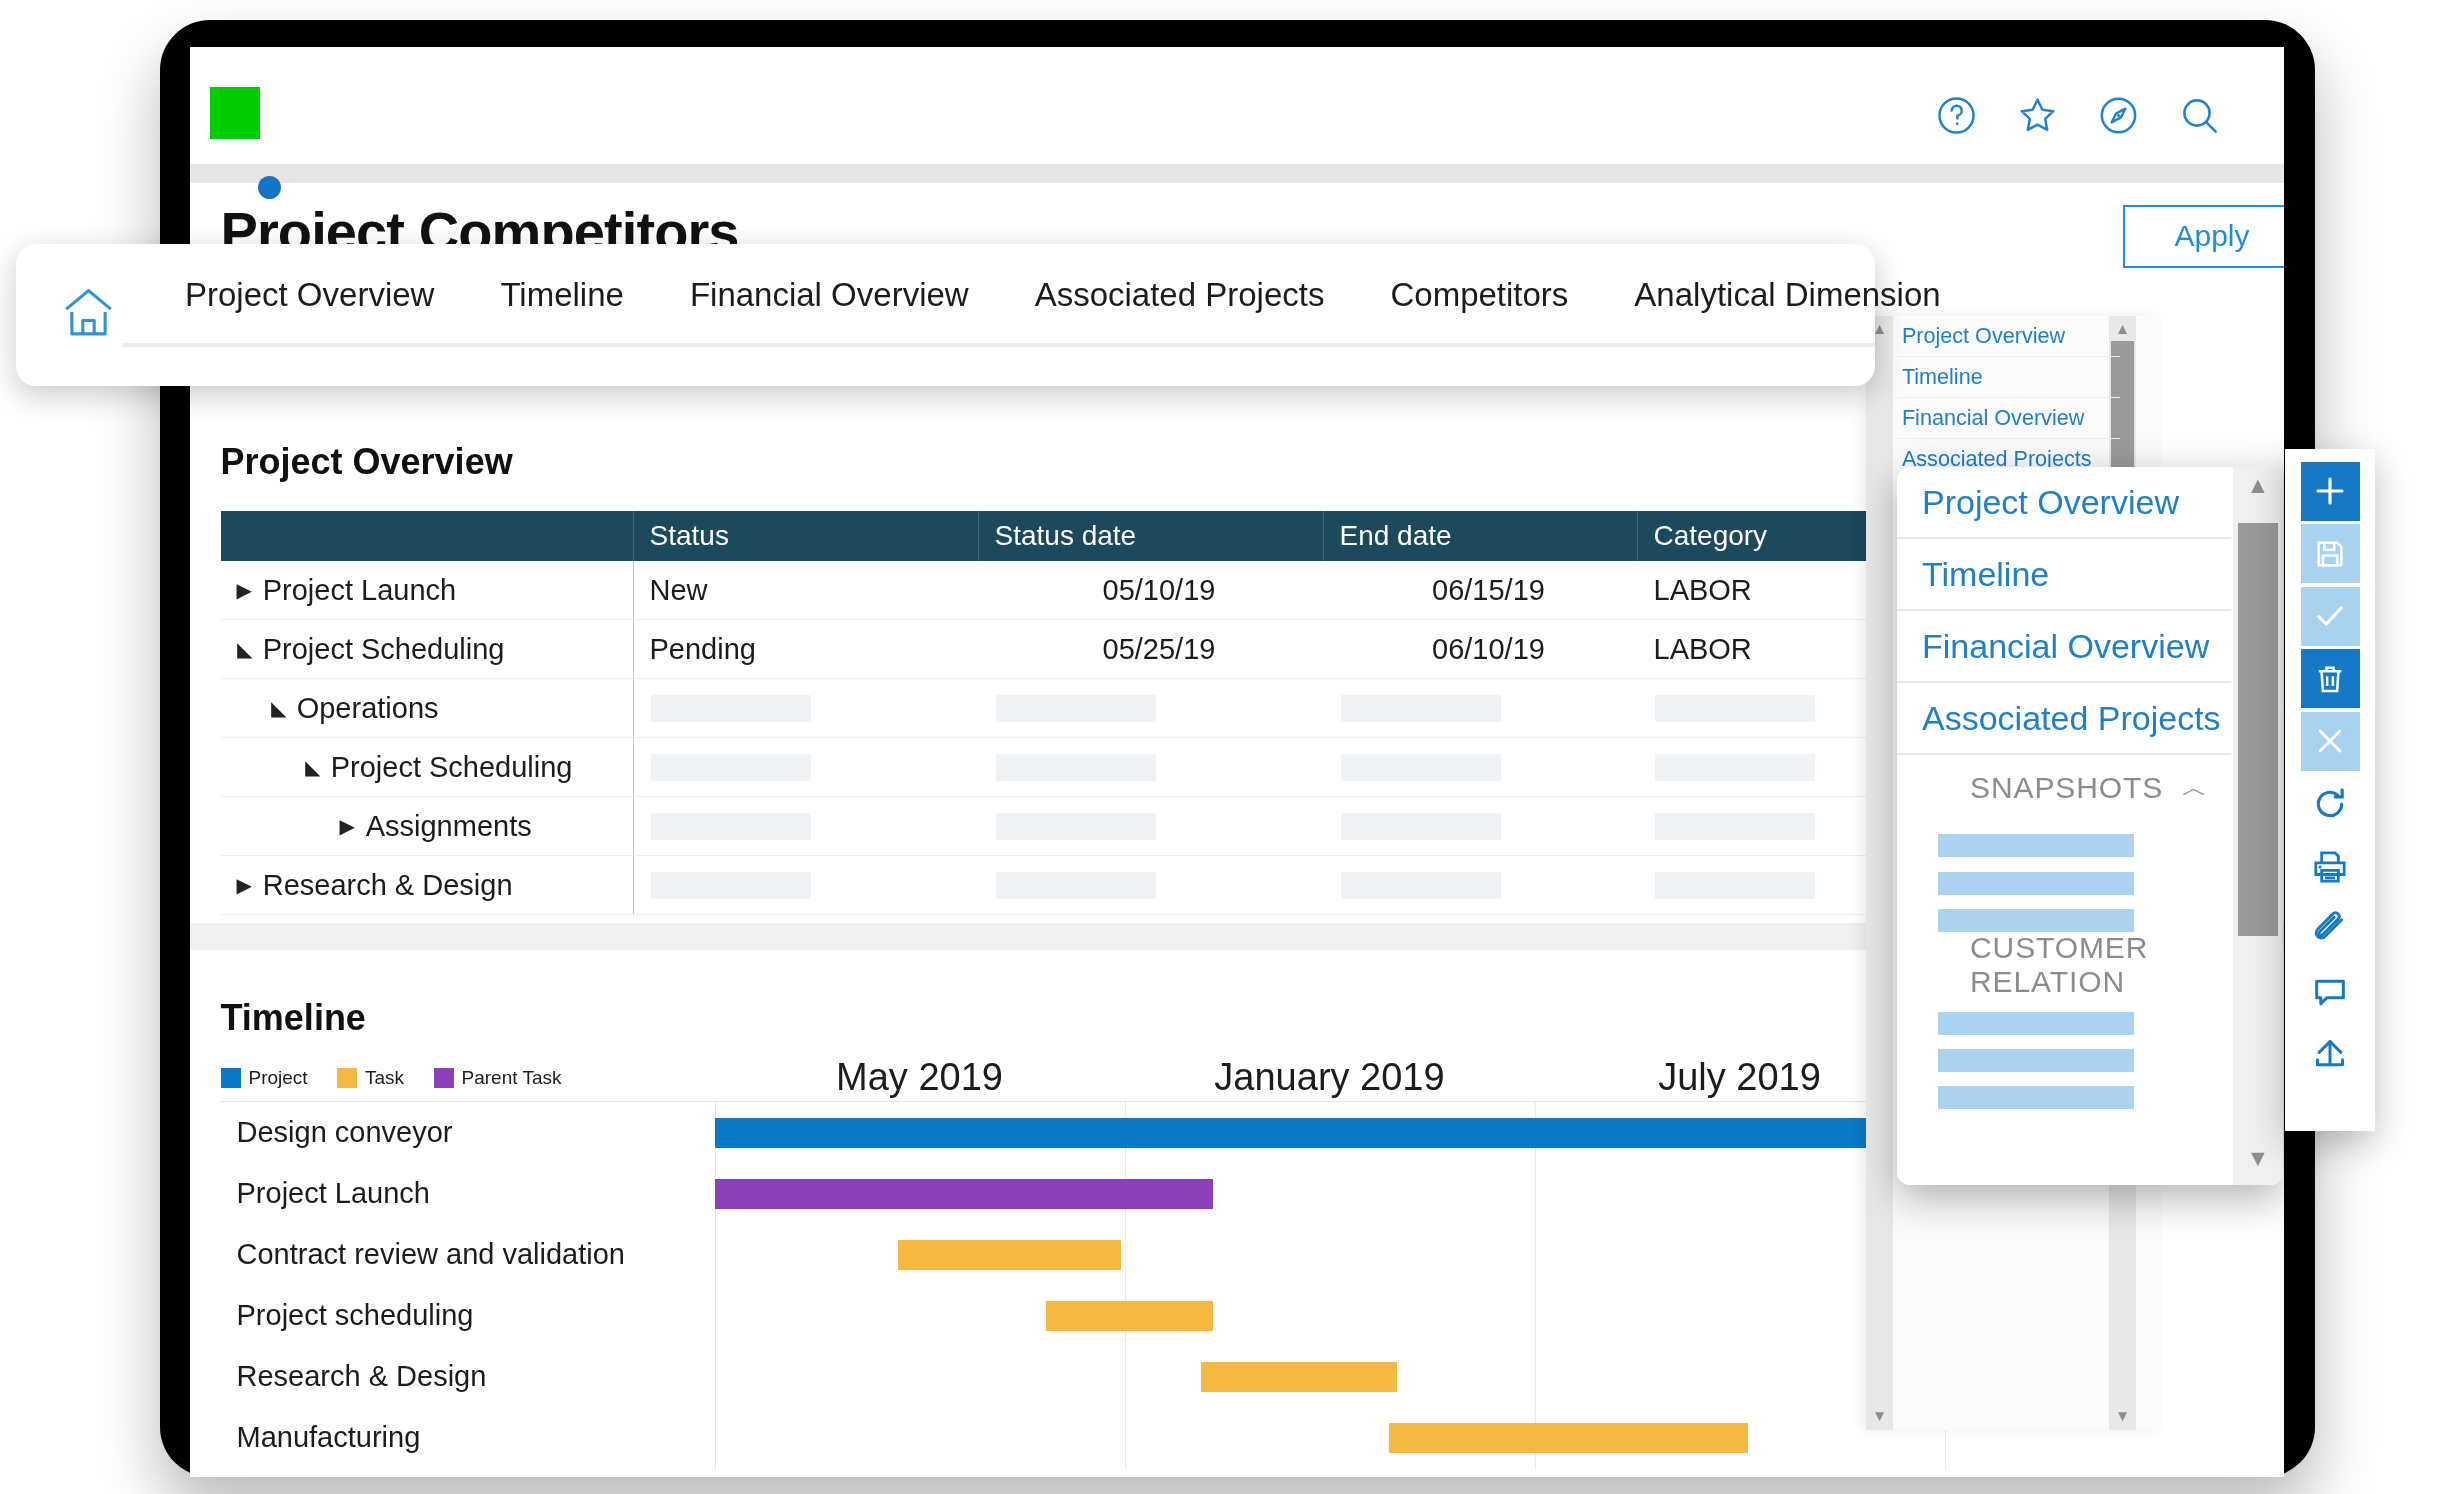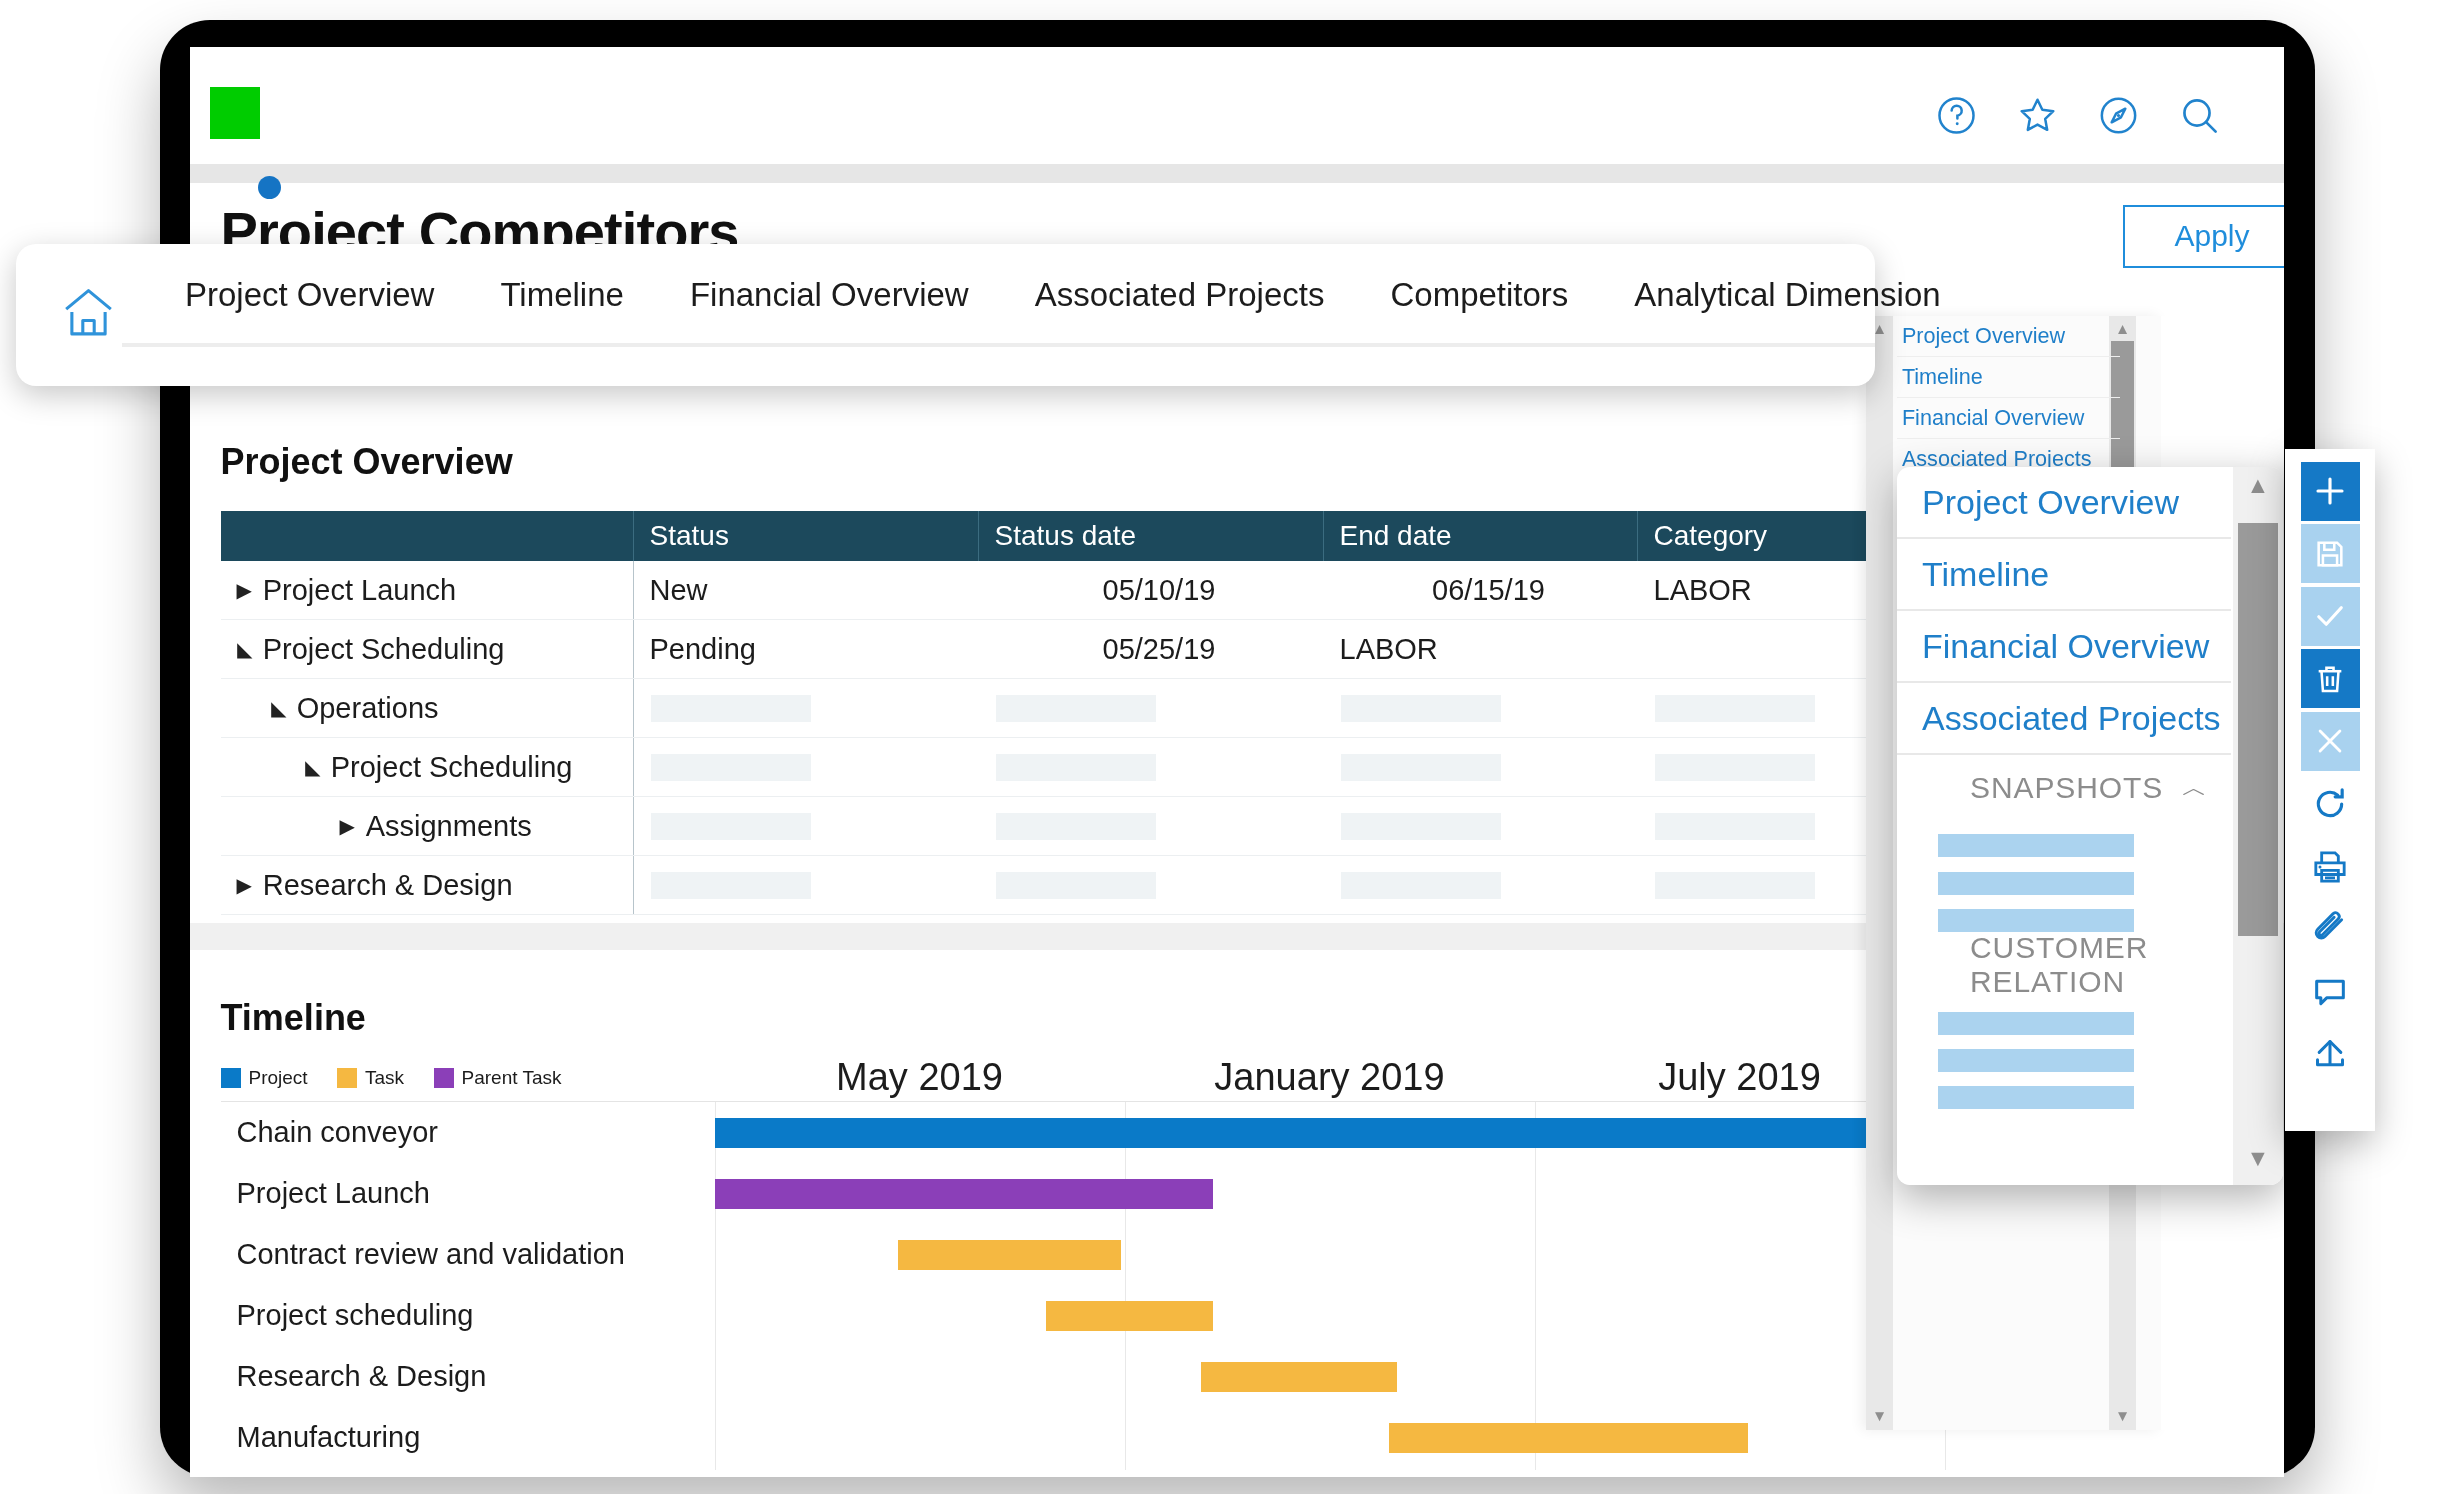--- a/index.html
+++ b/index.html
@@ -349,20 +349,21 @@
               <div class="c3" style="justify-content: center;">06/15/19</div>
               <div class="c4">LABOR</div>
             </div>
             <div class="po-row">
               <div class="c0" style="padding-left: 16px;">
                 <span class="tri" style="transform: scaleX(-1); display: inline-block;">◢</span>
                 <span class="lbl">Project Scheduling</span>
               </div>
               <div class="c1">Pending</div>
               <div class="c2" style="justify-content: center;">05/25/19</div>
+              <div class="c3" style="justify-content: center;">06/10/19</div>
               <div class="c4">LABOR</div>
             </div>
             <div class="po-row">
               <div class="c0" style="padding-left: 50px;">
                 <span class="tri" style="transform: scaleX(-1); display: inline-block;">◢</span>
                 <span class="lbl">Operations</span>
               </div>
               <div class="c1">
                 <div class="ph"></div>
               </div>
@@ -465,21 +466,21 @@
           <div class="tl-mo">January 2019</div>
           <div class="tl-mo">July 2019</div>
         </div>
       <div class="tl-grid" id="tl-grid">
           <div class="tl-vline" style="left: 494px;"></div>
           <div class="tl-vline" style="left: 904px;"></div>
           <div class="tl-vline" style="left: 1314px;"></div>
           <div class="tl-vline" style="left: 1724px;"></div>
           <div class="tl-rows">
             <div class="tl-row">
-              <div class="tl-rowlabel">Chain conveyor</div>
+              <div class="tl-rowlabel">Design conveyor</div>
               <div class="tl-bar" style="background: rgb(10, 122, 200); left: 494px; width: 1230px;"></div>
             </div>
             <div class="tl-row">
               <div class="tl-rowlabel">Project Launch</div>
               <div class="tl-bar" style="background: rgb(139, 63, 184); left: 494px; width: 498px;"></div>
             </div>
             <div class="tl-row">
               <div class="tl-rowlabel">Contract review and validation</div>
               <div class="tl-bar" style="background: rgb(245, 184, 65); left: 677px; width: 223px;"></div>
             </div>

